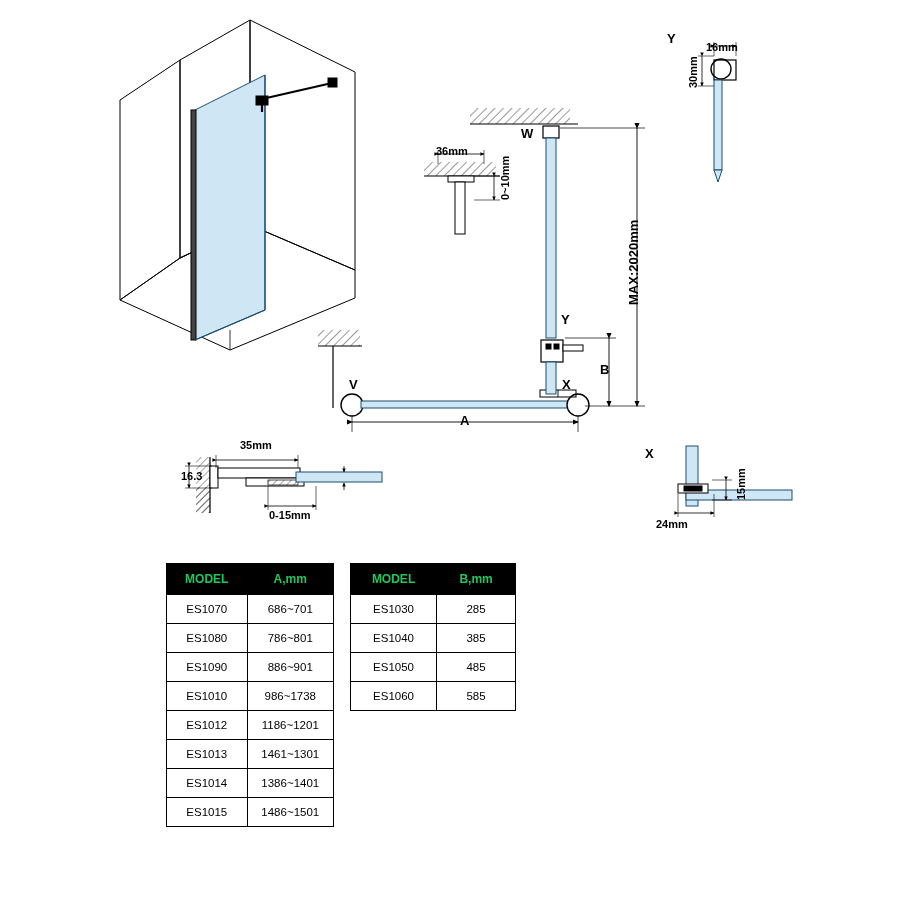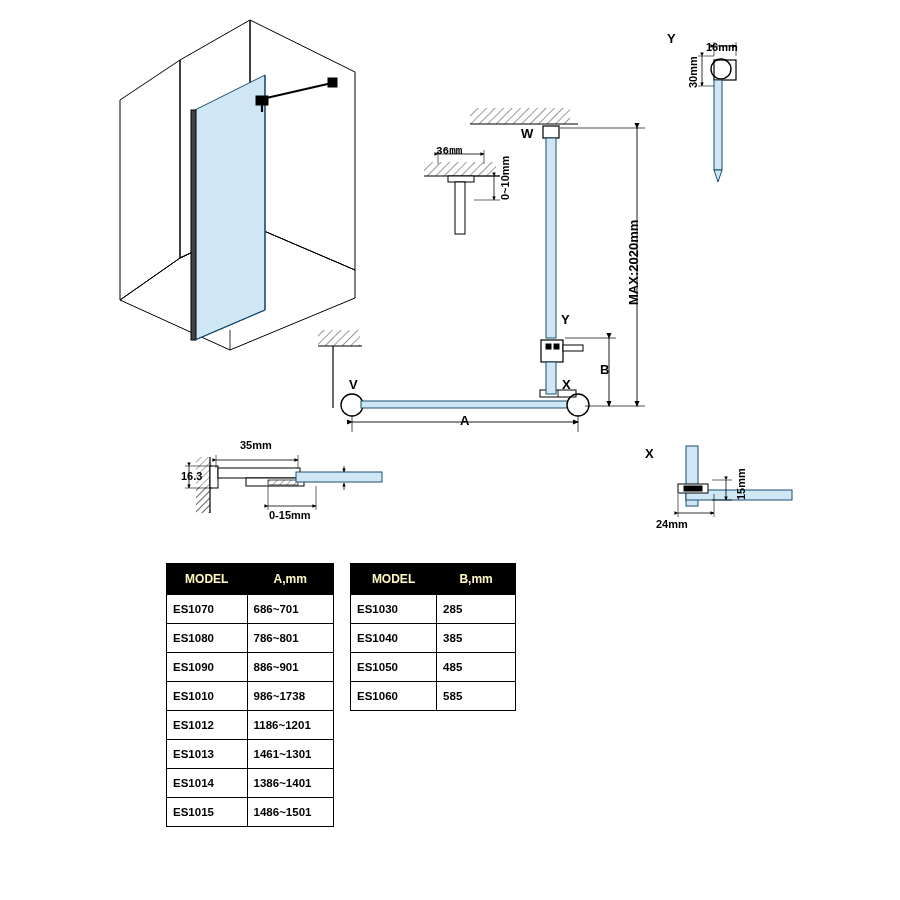--- a/index.html
+++ b/index.html
@@ -40,35 +40,35 @@
   .rot90 { transform: rotate(-90deg); transform-origin: left top; }
 
   
   .spec-table {
     position: absolute;
     border-collapse: collapse;
     font-family: "Liberation Sans", sans-serif;
   }
   .spec-table th {
     background: #000000;
-    color: #fef9c3;
+    color: #22c55e;
     font-size: 12px;
     font-weight: bold;
     padding: 8px 6px;
     border: 1px solid #000000;
     text-align: center;
   }
   .spec-table td {
     background: #ffffff;
     color: #000000;
     font-size: 11.5px;
-    font-weight: bold;
+    font-weight: normal;
     padding: 8px 6px;
     border: 1px solid #000000;
-    text-align: left;
+    text-align: center;
   }
   #table-a { left: 166px; top: 563px; width: 168px; }
   #table-b { left: 350px; top: 563px; width: 166px; }
   #table-a th:nth-child(1), #table-a td:nth-child(1) { width: 84px; }
   #table-a th:nth-child(2), #table-a td:nth-child(2) { width: 84px; }
   #table-b th:nth-child(1), #table-b td:nth-child(1) { width: 86px; }
   #table-b th:nth-child(2), #table-b td:nth-child(2) { width: 80px; }
 </style>
 </head>
 <body>
@@ -239,21 +239,21 @@
       <line x1="678" y1="513" x2="714" y2="513" stroke="#000" stroke-width="0.8" marker-start="url(#arrS)" marker-end="url(#arrS)"></line>
       <line x1="678" y1="494" x2="678" y2="517" stroke="#000" stroke-width="0.6"></line>
       <line x1="714" y1="494" x2="714" y2="517" stroke="#000" stroke-width="0.6"></line>
     </g>
   </svg>
 
   <div class="lbl big" style="left:667px; top:32px;">Y</div>
   <div class="lbl" style="left:706px; top:42px;">16mm</div>
   <div class="lbl rot90" style="left:688px; top:88px;">30mm</div>
 
-  <div class="lbl" style="left:436px; top:146px;font-family:Liberation Mono, monospace;">36mm</div>
+  <div class="lbl" style="left:436px; top:146px;">36mm</div>
   <div class="lbl rot90" style="left:500px; top:200px;">0~10mm</div>
 
   <div class="lbl big" style="left:521px; top:127px;">W</div>
   <div class="lbl big" style="left:561px; top:313px;">Y</div>
   <div class="lbl big" style="left:562px; top:378px;">X</div>
   <div class="lbl big" style="left:349px; top:378px;">V</div>
 
   <div class="lbl big rot90" style="left:627px; top:305px;">MAX:2020mm</div>
   <div class="lbl big" style="left:600px; top:363px;">B</div>
   <div class="lbl big" style="left:460px; top:414px;">A</div>

